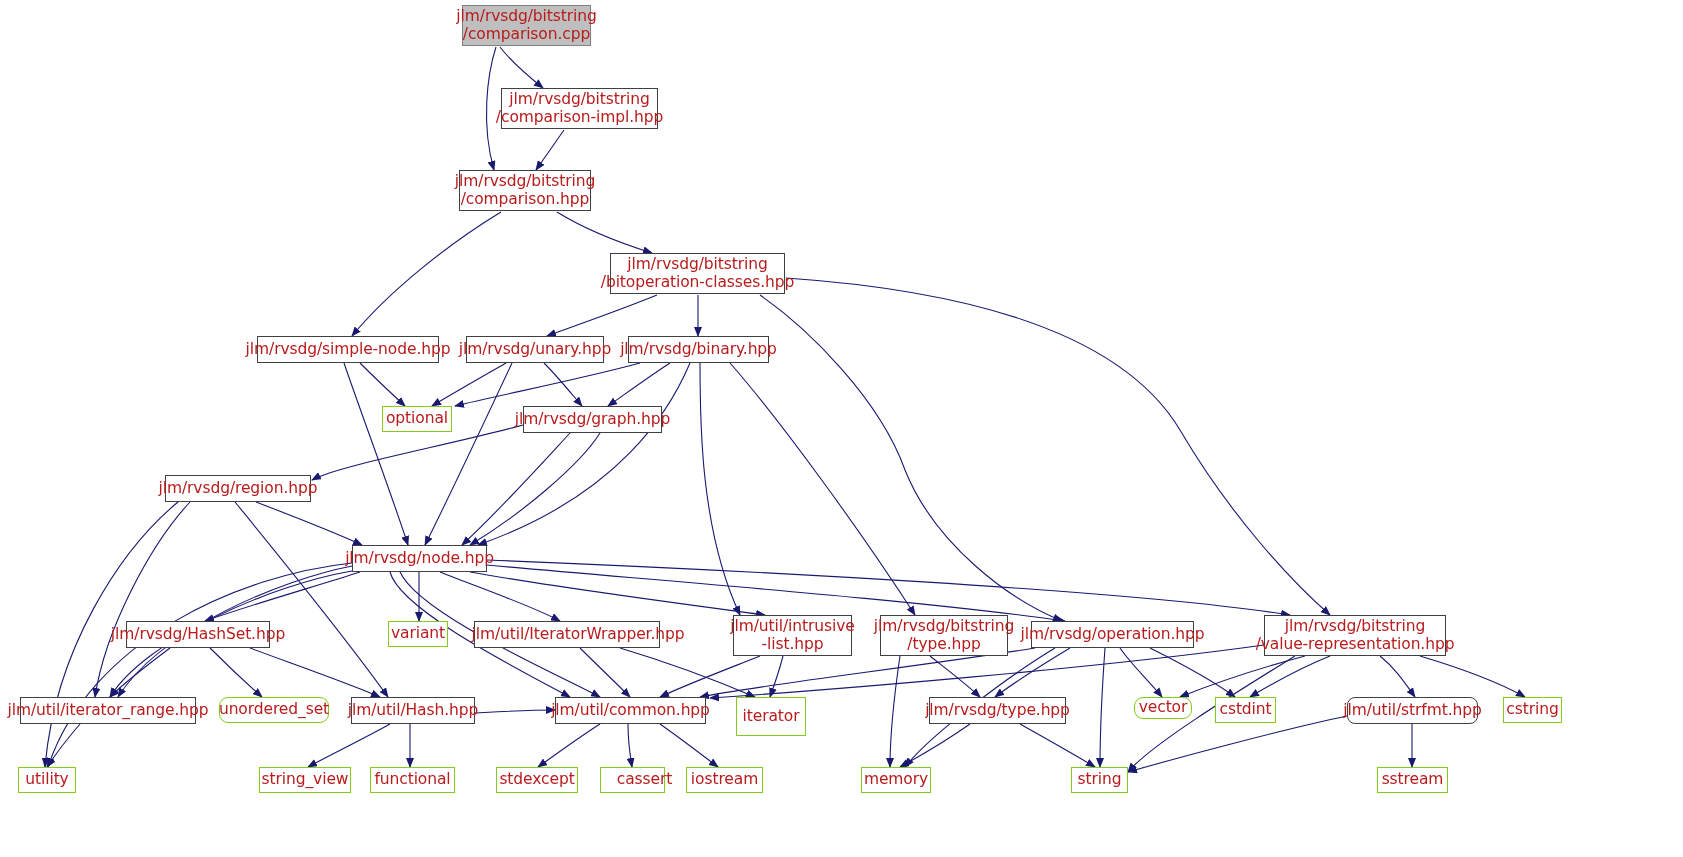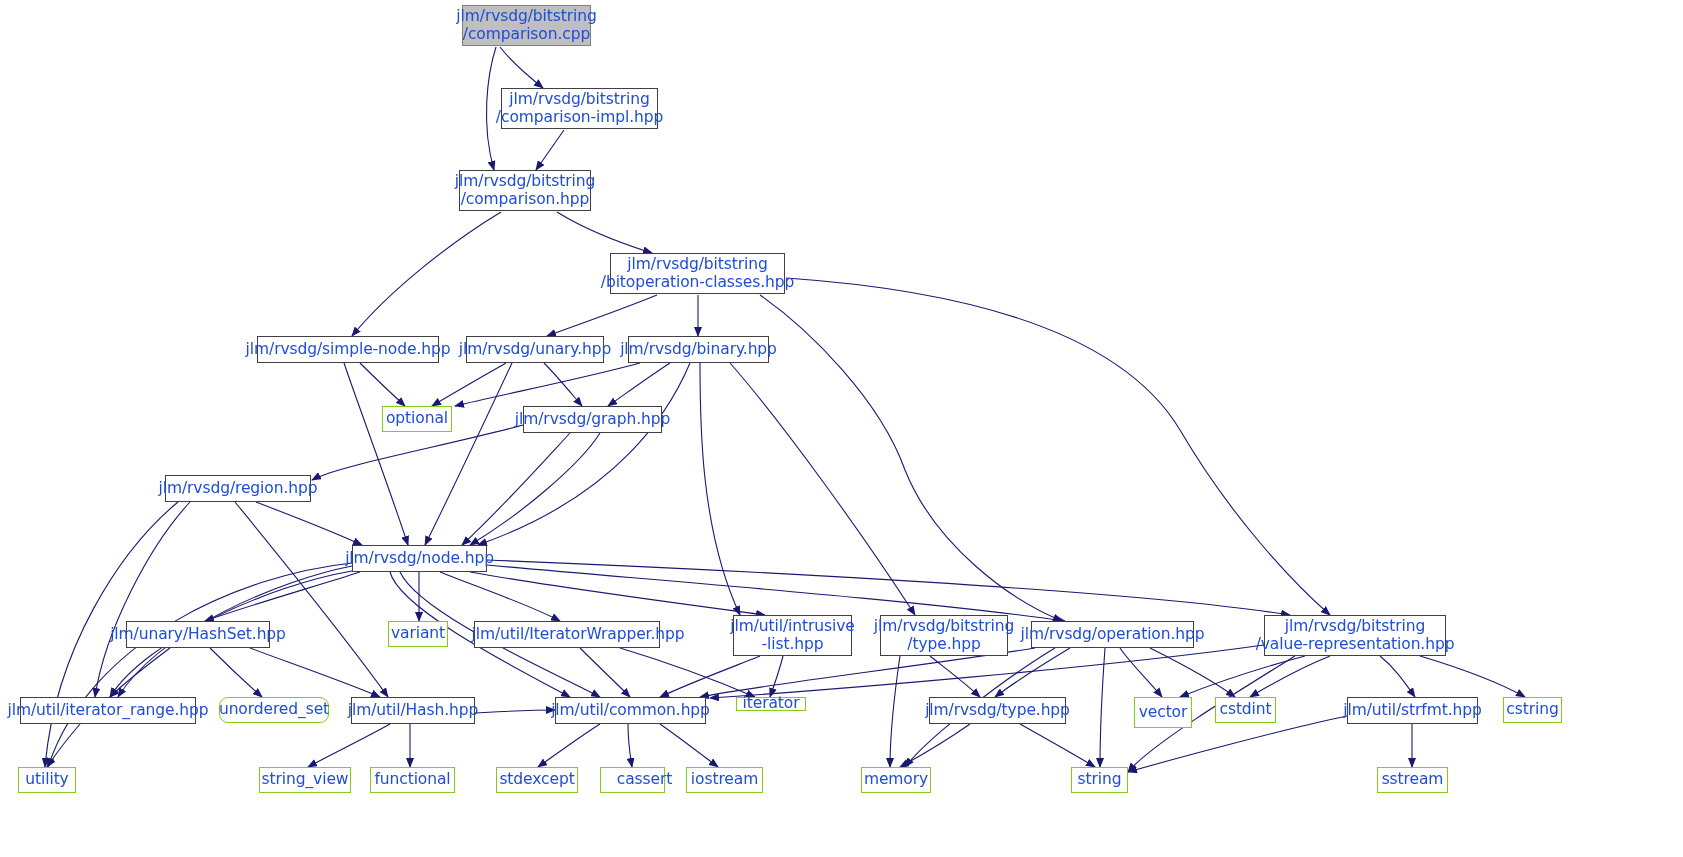--- a/index.html
+++ b/index.html
@@ -25,21 +25,21 @@
   }
   .node {
     position: absolute;
     box-sizing: border-box;
     display: flex;
     align-items: center;
     justify-content: center;
     text-align: center;
     font-size: 15.5px;
     line-height: 1.12;
-    color: #1d4ed8;
+    color: #b91c1c;
     white-space: pre;
     letter-spacing: -0.1px;
   }
   
   .node.hdr {
     border: 1.6px solid #404040;
     background: #ffffff;
   }
   
   .node.sys {
@@ -145,39 +145,39 @@
 /comparison.hpp</span></div>
       <div class="node hdr" style="left: 610px; top: 253px; width: 175px; height: 41px;"><span>jlm/rvsdg/bitstring
 /bitoperation-classes.hpp</span></div>
       <div class="node hdr" style="left: 257px; top: 336px; width: 182px; height: 27px;"><span>jlm/rvsdg/simple-node.hpp</span></div>
       <div class="node hdr" style="left: 466px; top: 336px; width: 138px; height: 27px;"><span>jlm/rvsdg/unary.hpp</span></div>
       <div class="node hdr" style="left: 628px; top: 336px; width: 141px; height: 27px;"><span>jlm/rvsdg/binary.hpp</span></div>
       <div class="node sys" style="left: 382px; top: 406px; width: 70px; height: 26px;"><span>optional</span></div>
       <div class="node hdr" style="left: 523px; top: 406px; width: 139px; height: 27px;"><span>jlm/rvsdg/graph.hpp</span></div>
       <div class="node hdr" style="left: 165px; top: 475px; width: 146px; height: 27px;"><span>jlm/rvsdg/region.hpp</span></div>
       <div class="node hdr" style="left: 352px; top: 545px; width: 135px; height: 27px;"><span>jlm/rvsdg/node.hpp</span></div>
-      <div class="node hdr" style="left: 126px; top: 621px; width: 144px; height: 27px;"><span>jlm/unary/HashSet.hpp</span></div>
+      <div class="node hdr" style="left: 126px; top: 621px; width: 144px; height: 27px;"><span>jlm/rvsdg/HashSet.hpp</span></div>
       <div class="node sys" style="left: 388px; top: 621px; width: 60px; height: 26px;"><span>variant</span></div>
       <div class="node hdr" style="left: 474px; top: 621px; width: 186px; height: 27px; padding-left: 22px;"><span>jlm/util/IteratorWrapper.hpp</span></div>
       <div class="node hdr" style="left: 733px; top: 615px; width: 119px; height: 41px;"><span>jlm/util/intrusive
 -list.hpp</span></div>
       <div class="node hdr" style="left: 880px; top: 615px; width: 128px; height: 41px;"><span>jlm/rvsdg/bitstring
 /type.hpp</span></div>
       <div class="node hdr" style="left: 1031px; top: 621px; width: 163px; height: 27px;"><span>jlm/rvsdg/operation.hpp</span></div>
       <div class="node hdr" style="left: 1264px; top: 615px; width: 182px; height: 41px;"><span>jlm/rvsdg/bitstring
 /value-representation.hpp</span></div>
       <div class="node hdr" style="left: 20px; top: 697px; width: 176px; height: 27px;"><span>jlm/util/iterator_range.hpp</span></div>
       <div class="node sys" style="left: 219px; top: 697px; width: 110px; height: 26px; border-radius: 9px;"><span>unordered_set</span></div>
       <div class="node hdr" style="left: 351px; top: 697px; width: 124px; height: 27px;"><span>jlm/util/Hash.hpp</span></div>
       <div class="node hdr" style="left: 555px; top: 697px; width: 151px; height: 27px;"><span>jlm/util/common.hpp</span></div>
-      <div class="node sys" style="left: 736px; top: 697px; width: 70px; height: 14px;"><span>iterator</span></div>
+      <div class="node sys" style="left: 736px; top: 697px; width: 70px; height: 39px;"><span>iterator</span></div>
       <div class="node hdr" style="left: 929px; top: 697px; width: 137px; height: 27px;"><span>jlm/rvsdg/type.hpp</span></div>
-      <div class="node sys" style="left: 1134px; top: 697px; width: 58px; height: 31px;"><span>vector</span></div>
+      <div class="node sys" style="left: 1134px; top: 697px; width: 58px; height: 22px; border-radius: 9px;"><span>vector</span></div>
       <div class="node sys" style="left: 1215px; top: 697px; width: 61px; height: 26px;"><span>cstdint</span></div>
-      <div class="node hdr" style="left: 1347px; top: 697px; width: 131px; height: 27px;"><span>jlm/util/strfmt.hpp</span></div>
+      <div class="node hdr" style="left: 1347px; top: 697px; width: 131px; height: 27px; border-radius: 8px;"><span>jlm/util/strfmt.hpp</span></div>
       <div class="node sys" style="left: 1503px; top: 697px; width: 59px; height: 26px;"><span>cstring</span></div>
       <div class="node sys" style="left: 18px; top: 767px; width: 58px; height: 26px;"><span>utility</span></div>
       <div class="node sys" style="left: 259px; top: 767px; width: 92px; height: 26px;"><span>string_view</span></div>
       <div class="node sys" style="left: 370px; top: 767px; width: 85px; height: 26px;"><span>functional</span></div>
       <div class="node sys" style="left: 496px; top: 767px; width: 82px; height: 26px;"><span>stdexcept</span></div>
       <div class="node sys" style="left: 600px; top: 767px; width: 65px; height: 26px; padding-left: 24px;"><span>cassert</span></div>
       <div class="node sys" style="left: 686px; top: 767px; width: 77px; height: 26px;"><span>iostream</span></div>
       <div class="node sys" style="left: 861px; top: 767px; width: 70px; height: 26px;"><span>memory</span></div>
       <div class="node sys" style="left: 1071px; top: 767px; width: 57px; height: 26px;"><span>string</span></div>
       <div class="node sys" style="left: 1377px; top: 767px; width: 71px; height: 26px;"><span>sstream</span></div>

